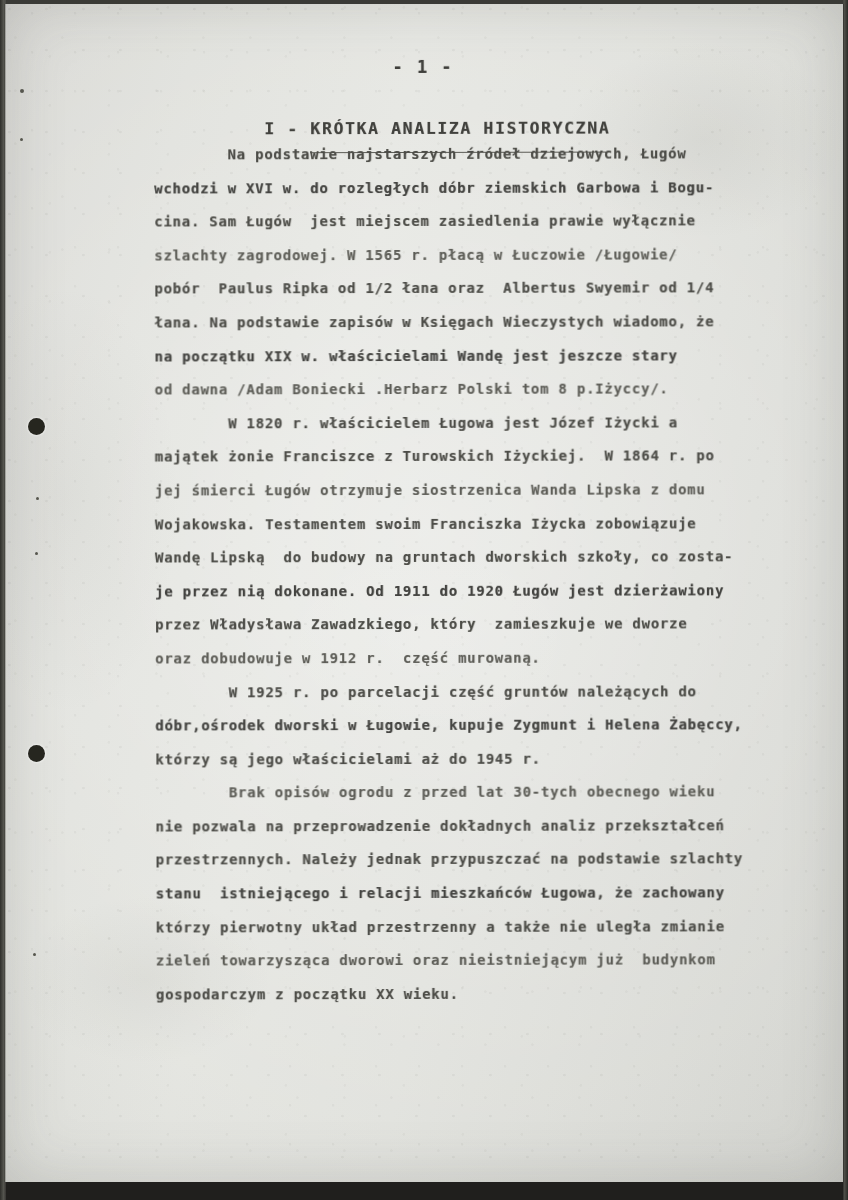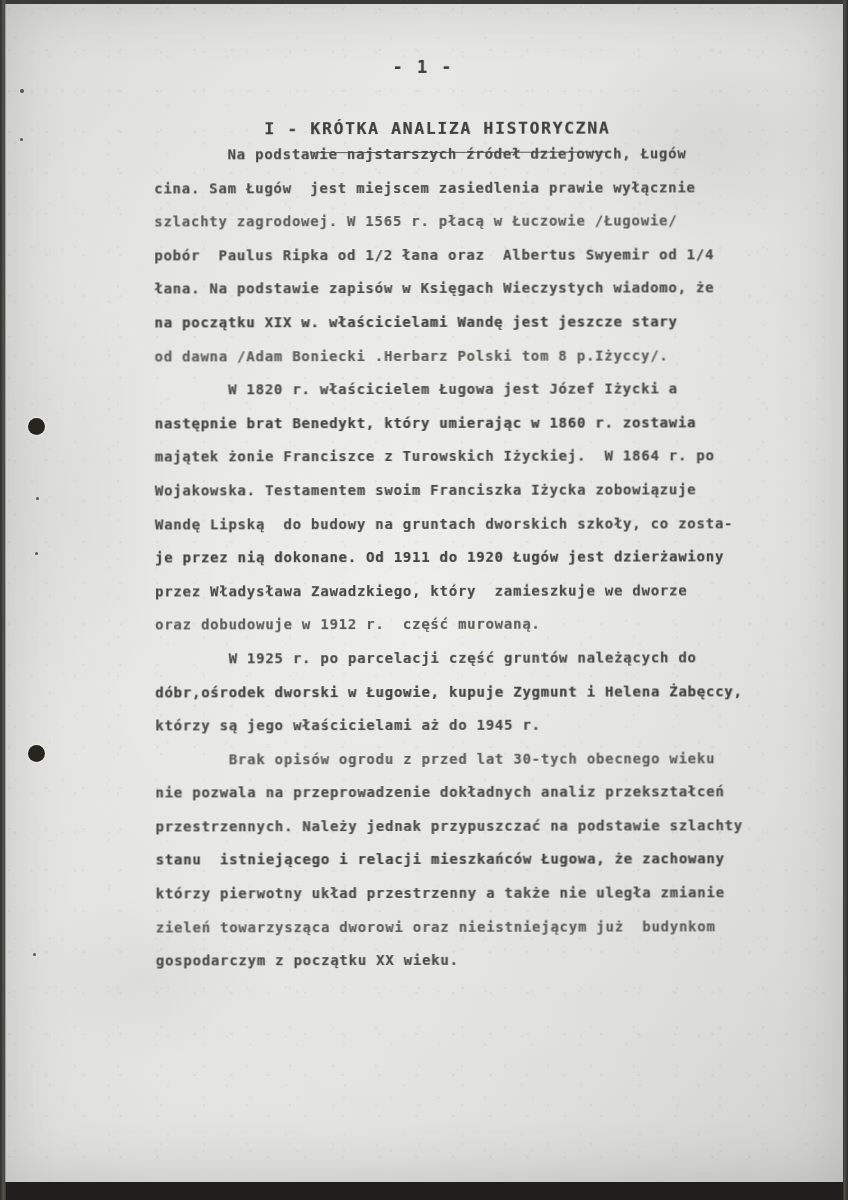--- a/index.html
+++ b/index.html
@@ -166,29 +166,30 @@
   <div class="typed">
 
     <div class="page-num">- 1 -</div>
 
     <div class="heading">
       <span>I - </span><span class="uline">KRÓTKA ANALIZA HISTORYCZNA</span>
     </div>
 
     <div class="body-block" id="body-block">
         <div class="line ">        Na podstawie najstarszych źródeł dziejowych, Ługów</div>
+        <div class="line ink-dark">wchodzi w XVI w. do rozległych dóbr ziemskich Garbowa i Bogu-</div>
         <div class="line ">cina. Sam Ługów  jest miejscem zasiedlenia prawie wyłącznie</div>
         <div class="line ink-light">szlachty zagrodowej. W 1565 r. płacą w Łuczowie /Ługowie/</div>
         <div class="line ">pobór  Paulus Ripka od 1/2 łana oraz  Albertus Swyemir od 1/4</div>
         <div class="line ">łana. Na podstawie zapisów w Księgach Wieczystych wiadomo, że</div>
         <div class="line ink-dark">na początku XIX w. właścicielami Wandę jest jeszcze stary</div>
         <div class="line ink-light">od dawna /Adam Boniecki .Herbarz Polski tom 8 p.Iżyccy/.</div>
         <div class="line ">        W 1820 r. właścicielem Ługowa jest Józef Iżycki a</div>
-        <div class="line ink-dark">następnie brat Benedykt, który umierając w 1860 r. zostawia</div>
         <div class="line ">majątek żonie Franciszce z Turowskich Iżyckiej.  W 1864 r. po</div>
+        <div class="line ink-light">jej śmierci Ługów otrzymuje siostrzenica Wanda Lipska z domu</div>
         <div class="line ">Wojakowska. Testamentem swoim Franciszka Iżycka zobowiązuje</div>
         <div class="line ">Wandę Lipską  do budowy na gruntach dworskich szkoły, co zosta-</div>
         <div class="line ink-dark">je przez nią dokonane. Od 1911 do 1920 Ługów jest dzierżawiony</div>
         <div class="line ">przez Władysława Zawadzkiego, który  zamieszkuje we dworze</div>
         <div class="line ink-light">oraz dobudowuje w 1912 r.  część murowaną.</div>
         <div class="line ">        W 1925 r. po parcelacji część gruntów należących do</div>
         <div class="line ink-dark">dóbr,ośrodek dworski w Ługowie, kupuje Zygmunt i Helena Żabęccy,</div>
         <div class="line ">którzy są jego właścicielami aż do 1945 r.</div>
         <div class="line ink-light">        Brak opisów ogrodu z przed lat 30-tych obecnego wieku</div>
         <div class="line ">nie pozwala na przeprowadzenie dokładnych analiz przekształceń</div>

